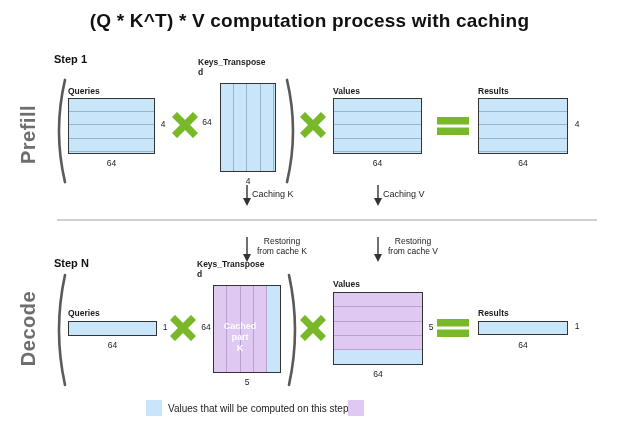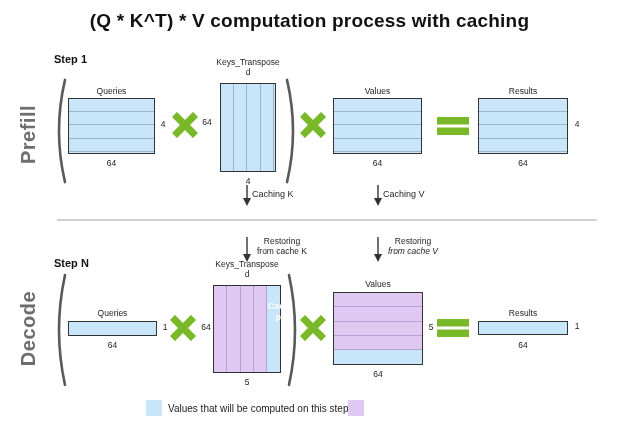--- a/index.html
+++ b/index.html
@@ -8,21 +8,21 @@
     font-family:"Liberation Sans","DejaVu Sans",sans-serif;color:#1c1c1c;
   }
   .abs{position:absolute;}
   #title{left:0;top:10px;width:619px;text-align:center;font-size:19px;font-weight:bold;color:#111;letter-spacing:0.2px;}
   .step-label{font-size:11px;font-weight:bold;color:#111;}
   .rot-label{width:90px;text-align:center;font-size:20px;font-weight:bold;color:#6e6e6e;
     transform:rotate(-90deg);letter-spacing:0.5px;}
   .matrix{position:absolute;border:1.6px solid #333;box-sizing:border-box;background:#c8e5f9;}
   .rows4{background-image:repeating-linear-gradient(to bottom,#c8e5f9 0px,#c8e5f9 12.2px,#9db4c6 12.2px,#9db4c6 13.2px);}
   .cols4{background-image:repeating-linear-gradient(to right,#c8e5f9 0px,#c8e5f9 12.2px,#9db4c6 12.2px,#9db4c6 13.2px);}
-  .mtitle{position:absolute;font-size:8.5px;font-weight:normal;color:#1c1c1c;text-align:center;line-height:10px;}
+  .mtitle{position:absolute;font-size:8.5px;font-weight:bold;color:#1c1c1c;line-height:10px;}
   .dim{position:absolute;font-size:8.5px;color:#1c1c1c;text-align:center;}
   .note{position:absolute;font-size:9px;color:#1c1c1c;}
   .note2{position:absolute;font-size:8.5px;color:#1c1c1c;text-align:center;line-height:10px;}
   .kflex{display:flex;flex-direction:row;width:100%;height:100%;}
   .kflex .pcell{flex:1;background:#dfc8f2;border-right:1px solid #b9a0d0;box-sizing:border-box;}
   .kflex .bluecol{width:13px;background:#c8e5f9;}
   .vflex{display:flex;flex-direction:column;width:100%;height:100%;}
   .vflex .prow{flex:1;background:#dfc8f2;border-bottom:1px solid #b9a0d0;box-sizing:border-box;}
   .vflex .bluerow{height:14px;background:#c8e5f9;}
   .cached-text{position:absolute;color:rgba(255,255,255,0.95);font-size:9px;font-weight:bold;
@@ -133,21 +133,21 @@
   </div>
 
   <span class="abs" style="left:372px;top:237px;">
     <svg width="12" height="25" viewBox="0 0 12 25">
         <line x1="6" y1="0" x2="6" y2="18" stroke="#333" stroke-width="1.4"></line>
         <path d="M2 17 L10 17 L6 25 Z" fill="#333"></path>
       </svg>
   </span>
   <div class="note2" style="left:381px;top:236px;width:64px;">
     <span style="display:block;">Restoring</span>
-    <span style="display:block;font-style:italic;">from cache V</span>
+    <span style="display:block;">from cache V</span>
   </div>
 
   <div class="abs step-label" style="left:54px;top:257px;">Step N</div>
   <div class="abs rot-label" style="left:-17px;top:317px;">Decode</div>
 
   <span class="abs" style="left:50px;top:272px;">
     <svg width="18" height="116" viewBox="0 0 18 112" preserveAspectRatio="none">
         <path d="M15 3 Q 3 56 15 109" fill="none" stroke="#5a5a5a" stroke-width="2.6" stroke-linecap="round"></path>
       </svg>
   </span>
@@ -173,21 +173,21 @@
   </div>
   <div class="matrix" style="left:213px;top:285px;width:68px;height:88px;">
     <div class="kflex">
       <div class="pcell"></div>
       <div class="pcell"></div>
       <div class="pcell"></div>
       <div class="pcell"></div>
       <div class="bluecol"></div>
     </div>
   </div>
-  <div class="cached-text" style="left:213px;top:301px;width:54px;margin-left:44px;">
+  <div class="cached-text" style="left:213px;top:321px;width:54px;">
     <span style="display:block;">Cached</span>
     <span style="display:block;">part</span>
     <span style="display:block;">K</span>
   </div>
   <div class="dim" style="left:213px;top:377px;width:68px;">5</div>
 
   <span class="abs" style="left:286px;top:272px;">
     <svg width="18" height="116" viewBox="0 0 18 112" preserveAspectRatio="none">
         <path d="M3 3 Q 15 56 3 109" fill="none" stroke="#5a5a5a" stroke-width="2.6" stroke-linecap="round"></path>
       </svg>

